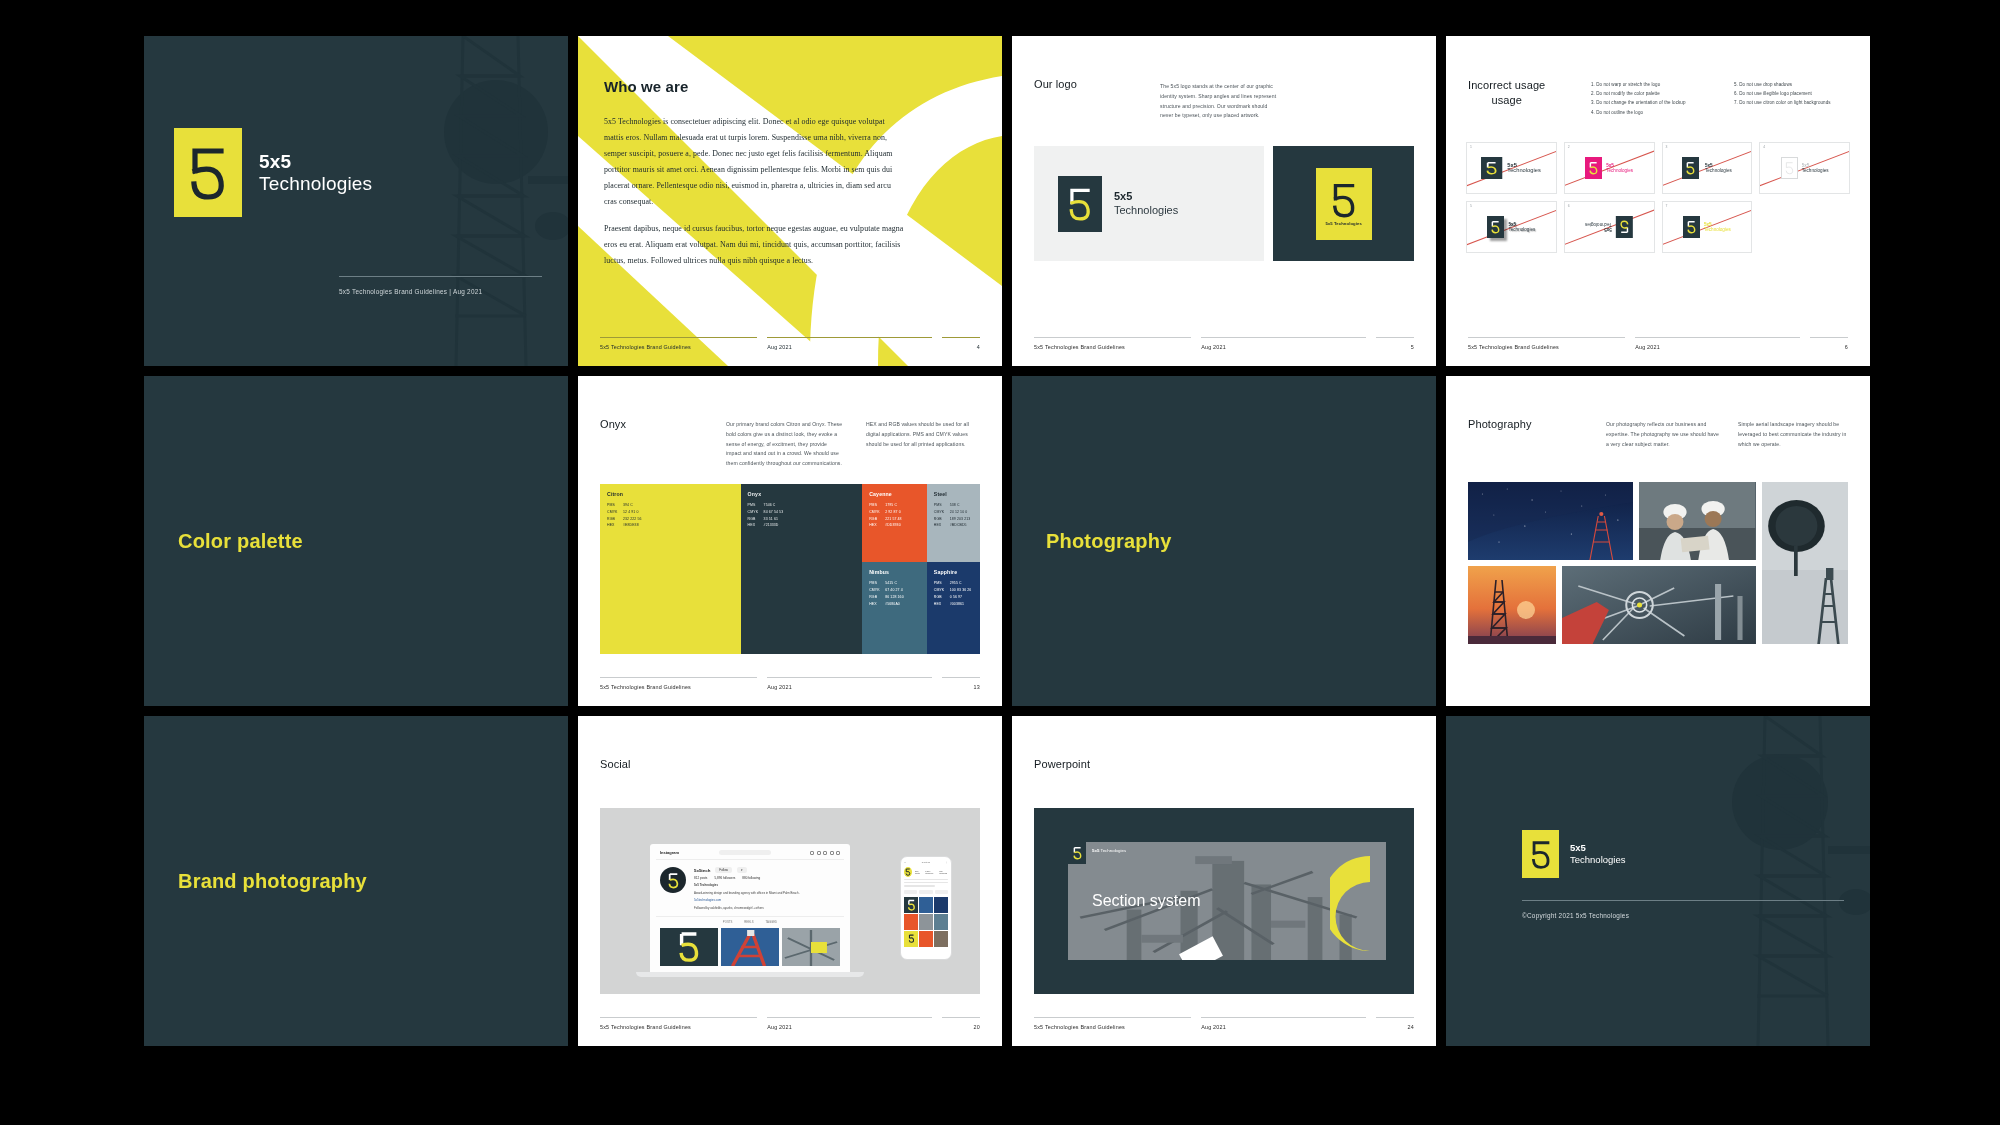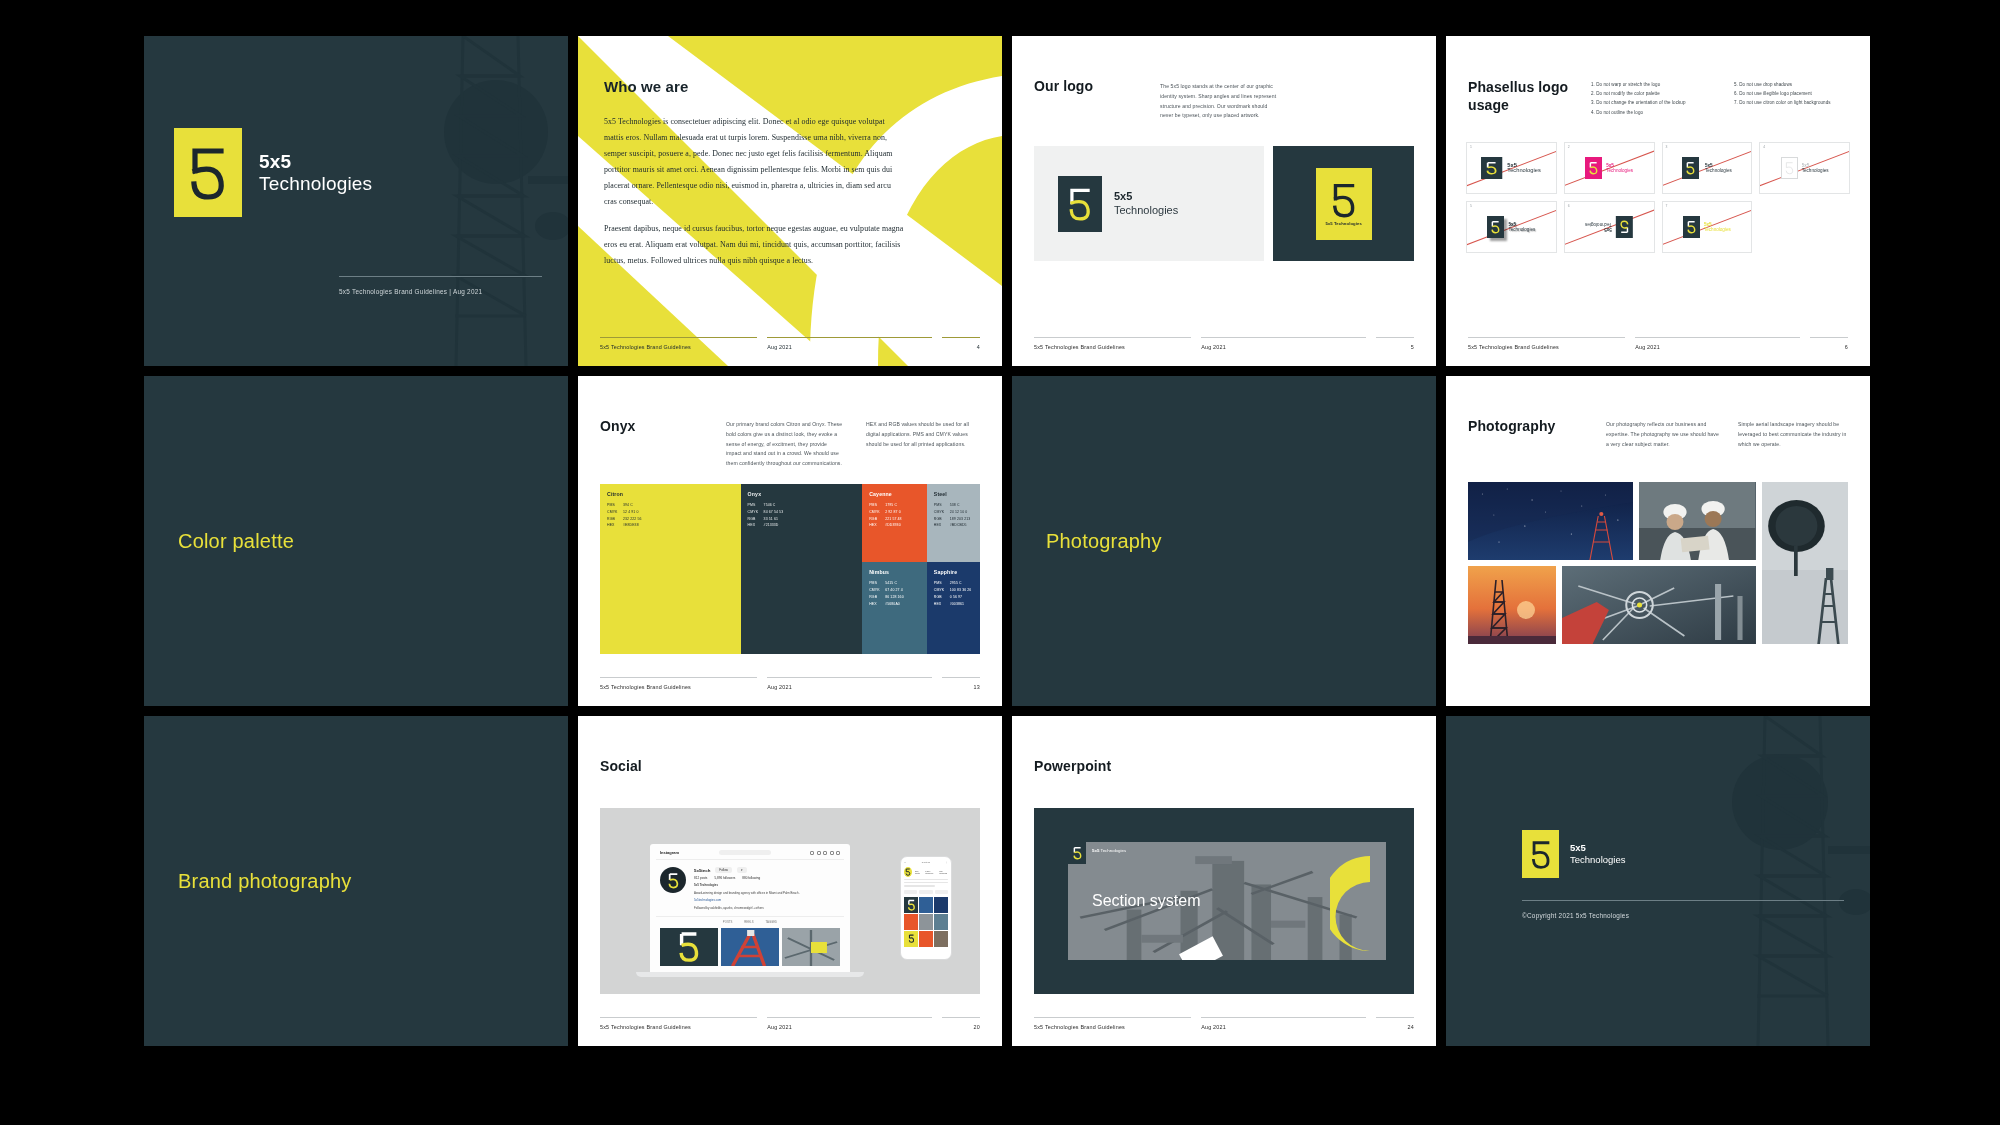--- a/index.html
+++ b/index.html
@@ -83,21 +83,21 @@
     position:absolute; left:26px; top:78px; width:300px;
     font-size:7.9px; line-height:2.02; color:#1b272d; letter-spacing:.08px;font-family:Liberation Serif, serif;
   }
   .wwa-body p + p{ margin-top:11px; }
   .yellow-foot{ color:#1b272d; }
   .yellow-foot .cell::before{ border-top-color:#9e9a38; }
 
   
   .h-title{
     position:absolute; left:22px; top:42px;
-    font-size:14px; font-weight:700; color:#141b20; letter-spacing:.1px;
+    font-size:11px; font-weight:400; color:#141b20; letter-spacing:.1px;text-align:center;
   }
   .h-title.two-line{ line-height:1.32; }
   .col-note{
     position:absolute; font-size:5.1px; line-height:1.92; color:#4a5258; letter-spacing:.1px;
   }
   .logo-panels{
     position:absolute; left:22px; right:22px; top:110px; height:115px;
     display:flex; gap:9px;
   }
   .panel-light{ flex:1 1 62%; background:#f0f1f1; display:flex; align-items:center; padding-left:24px; }
@@ -138,21 +138,21 @@
   .bc4 .bm{ background:#fff; border:.8px solid #d8dadb; }
   .bc4 .bw .l1{ color:#bfc3c6; }
   .bc5 .bm{ box-shadow:3px 3px 2px rgba(0,0,0,.38); }
   .bc5 .bw .l1,.bc5 .bw .l2{ text-shadow:1px 1px 1px rgba(0,0,0,.35); }
   .bc6 .bad-lock{ transform:rotate(180deg); }
   .bc7 .bw .l1,.bc7 .bw .l2{ color:#e8e03a; }
 
   
   .sec-title{
     position:absolute; left:34px; top:50%; transform:translateY(-50%);
-    font-size:20px; color:#e8e03a; font-weight:400; letter-spacing:.2px;
+    font-size:20px; color:#e8e03a; font-weight:700; letter-spacing:.2px;
   }
 
   
   .swatch-row{ position:absolute; left:22px; right:22px; top:108px; height:170px; display:flex; }
   .sw{ position:relative; }
   .sw .nm{ position:absolute; left:7px; top:7px; font-size:5.2px; font-weight:700; letter-spacing:.15px; }
   .sw .specs{ position:absolute; left:7px; top:18px; font-size:3.5px; line-height:1.95; letter-spacing:.1px; }
   .sw .specs .row{ display:flex; }
   .sw .specs .k{ width:16px; }
   .sw-citron{ flex:0 0 37%; background:#e8e03a; color:#1c272d; }
@@ -316,21 +316,21 @@
 
     <div class="footer">
       <div class="cell c1">5x5 Technologies Brand Guidelines</div>
       <div class="cell c2">Aug 2021</div>
       <div class="cell c3">5</div>
     </div>
   </div>
 
   <div class="slide">
     <div class="h-title two-line">
-      <div>Phasellus logo</div>
+      <div>Incorrect usage</div>
       <div>usage</div>
     </div>
 
     <div class="rules r1">
       <div>1. Do not warp or stretch the logo</div>
       <div>2. Do not modify the color palette</div>
       <div>3. Do not change the orientation of the lockup</div>
       <div>4. Do not outline the logo</div>
     </div>
     <div class="rules r2">

